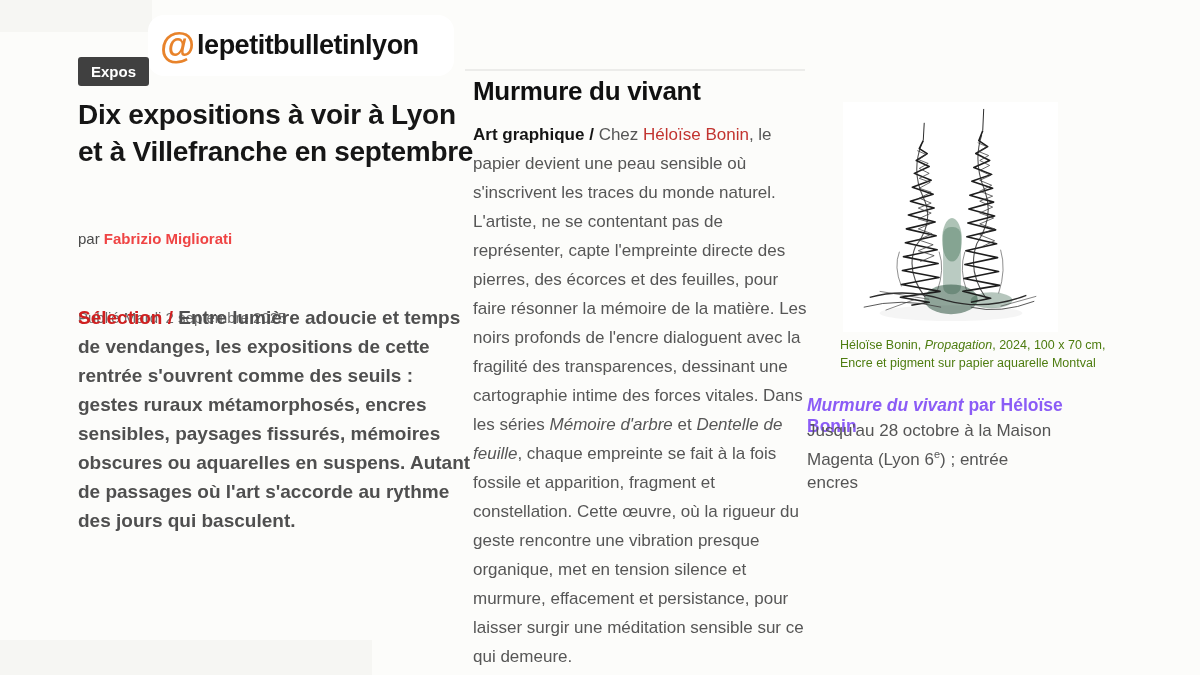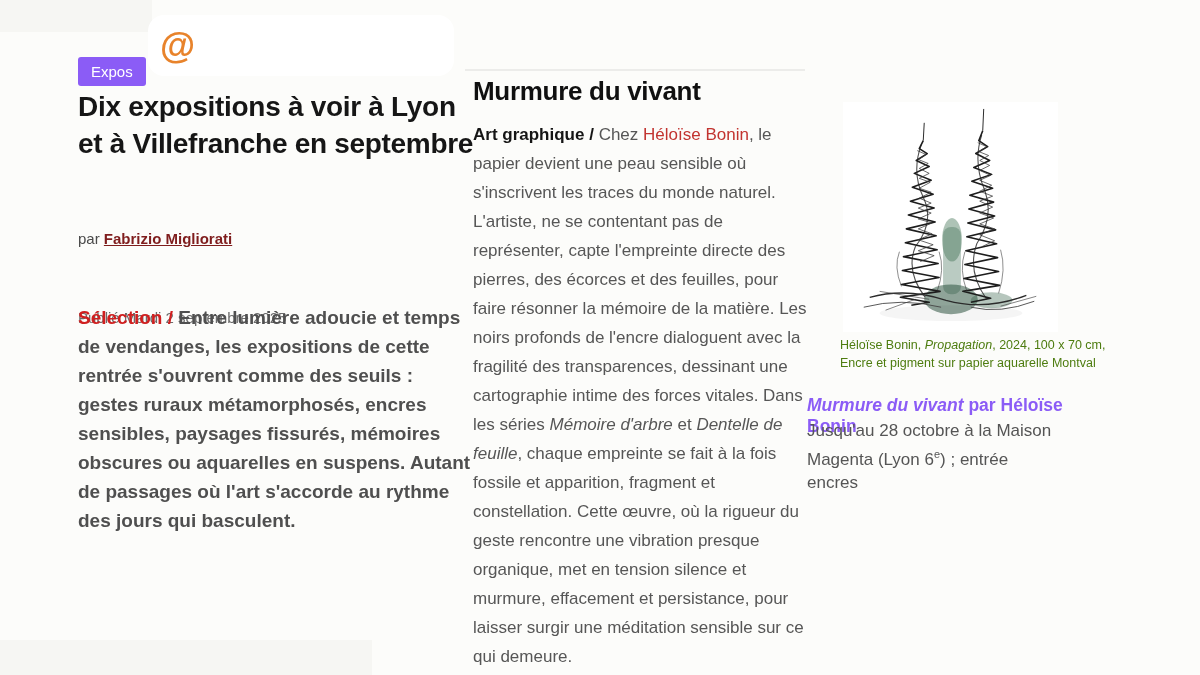--- a/index.html
+++ b/index.html
@@ -14,31 +14,31 @@
   .bg-bottom-strip { position:absolute; left:0; top:640px; width:372px; height:35px; background:#f6f6f3; }
   .handle-card {
     position:absolute; left:148px; top:15px; width:306px; height:61px;
     background:#ffffff; border-radius:16px;
     display:flex; align-items:center; padding-left:12px;
   }
   .handle-at { font-size:36px; font-weight:700; color:#e8832b; line-height:1; margin-right:2px; }
   .handle-text { font-size:27px; font-weight:600; color:#121212; letter-spacing:-0.5px; }
   .badge {
     position:absolute; left:78px; top:57px;
-    background:#8b5cf6; color:#ffffff;
-    font-size:15px; font-weight:400;
+    background:#404040; color:#ffffff;
+    font-size:15px; font-weight:700;
     padding:6px 13px; border-radius:3px; cursor:pointer;
   }
   .main-title {
-    position:absolute; left:78px; top:88px; width:398px;
+    position:absolute; left:78px; top:96px; width:398px;
     font-size:28px; font-weight:800; line-height:37px;
     color:#161616; letter-spacing:-0.3px;
   }
   .byline { position:absolute; left:78px; top:230px; font-size:15px; color:#4a4a4a; }
-  .byline .author { font-weight:700; color:#7f1d1d; text-decoration:underline; cursor:pointer; }
+  .byline .author { font-weight:700; color:#ef4444; cursor:pointer; }
   .pubdate { position:absolute; left:78px; top:261px; font-size:15px; color:#6b6b6b;margin-top:48px; }
   .selection {
     position:absolute; left:78px; top:303px; width:394px;
     font-size:19px; font-weight:600; line-height:29px; color:#4f4f4f;
   }
   .selection .sel-label { color:#d01f1f; font-weight:700; }
   .mid-rule { position:absolute; left:465px; top:69px; width:340px; height:2px; background:#ececea; }
   .mid-title {
     position:absolute; left:473px; top:76px;
     font-size:26px; font-weight:800; color:#101010; letter-spacing:-0.3px;
@@ -71,20 +71,21 @@
   sup { font-size:11px; }
 </style>
 </head>
 <body>
 
 <div class="bg-corner-tl"></div>
 <div class="bg-bottom-strip"></div>
 
 <div class="handle-card">
   <span class="handle-at">@</span>
+  <span class="handle-text">lepetitbulletinlyon</span>
 </div>
 
 <div class="badge">Expos</div>
 
 <h1 class="main-title">Dix expositions à voir à Lyon et à Villefranche en septembre</h1>
 
 <div class="byline">
   <span>par </span><span class="author">Fabrizio Migliorati</span>
 </div>
 

